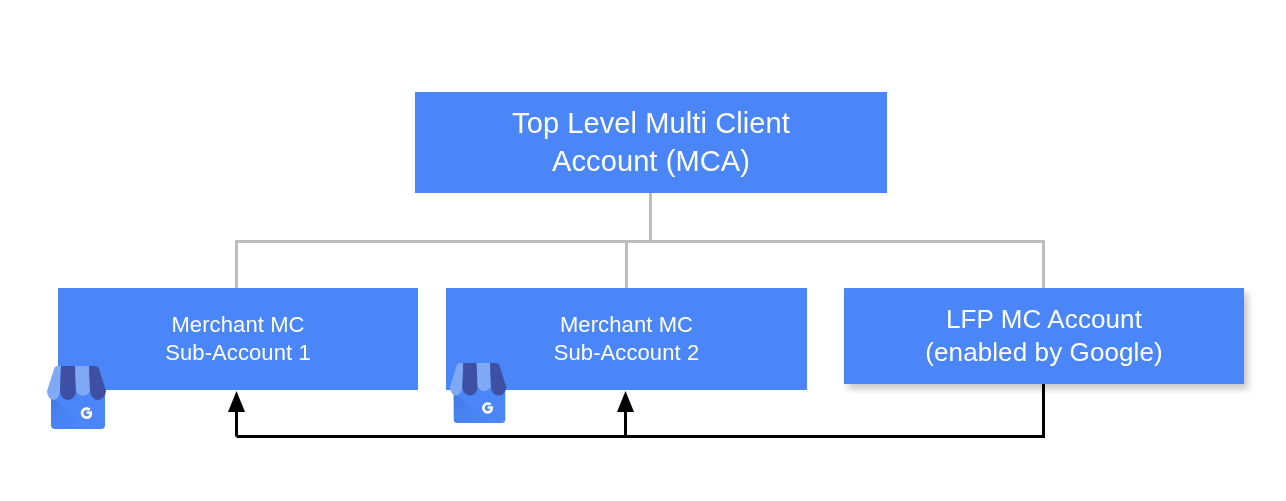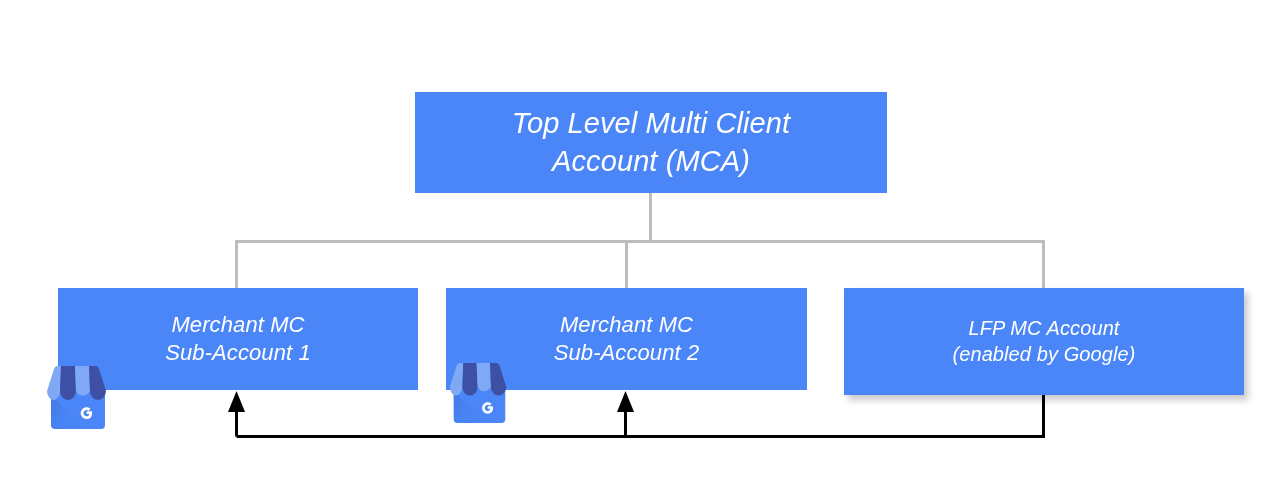--- a/index.html
+++ b/index.html
@@ -34,21 +34,20 @@
     position: absolute;
     box-sizing: border-box;
     background: #4a86f7;
     color: #ffffff;
     display: flex;
     align-items: center;
     justify-content: flex-start;
     text-align: center;
     line-height: 1.28;
     letter-spacing: 0.1px;
-    font-style: italic;
   }
   .node .label {
     display: block;
     width: 100%;
     padding: 0 10px;
     box-sizing: border-box;
     white-space: pre-line;
   }
 
   #node-mca {
@@ -69,22 +68,22 @@
     left: 446px;
     top: 288px;
     width: 361px;
     height: 102px;
     font-size: 22px;
   }
   #node-lfp {
     left: 844px;
     top: 288px;
     width: 400px;
-    height: 107px;
-    font-size: 20px;
+    height: 96px;
+    font-size: 26px;
     box-shadow: 4px 5px 7px rgba(0, 0, 0, 0.22);
   }
 
   
   .gmb-icon {
     position: absolute;
   }
   #gmb-icon-1 {
     left: 44px;
     top: 365px;

